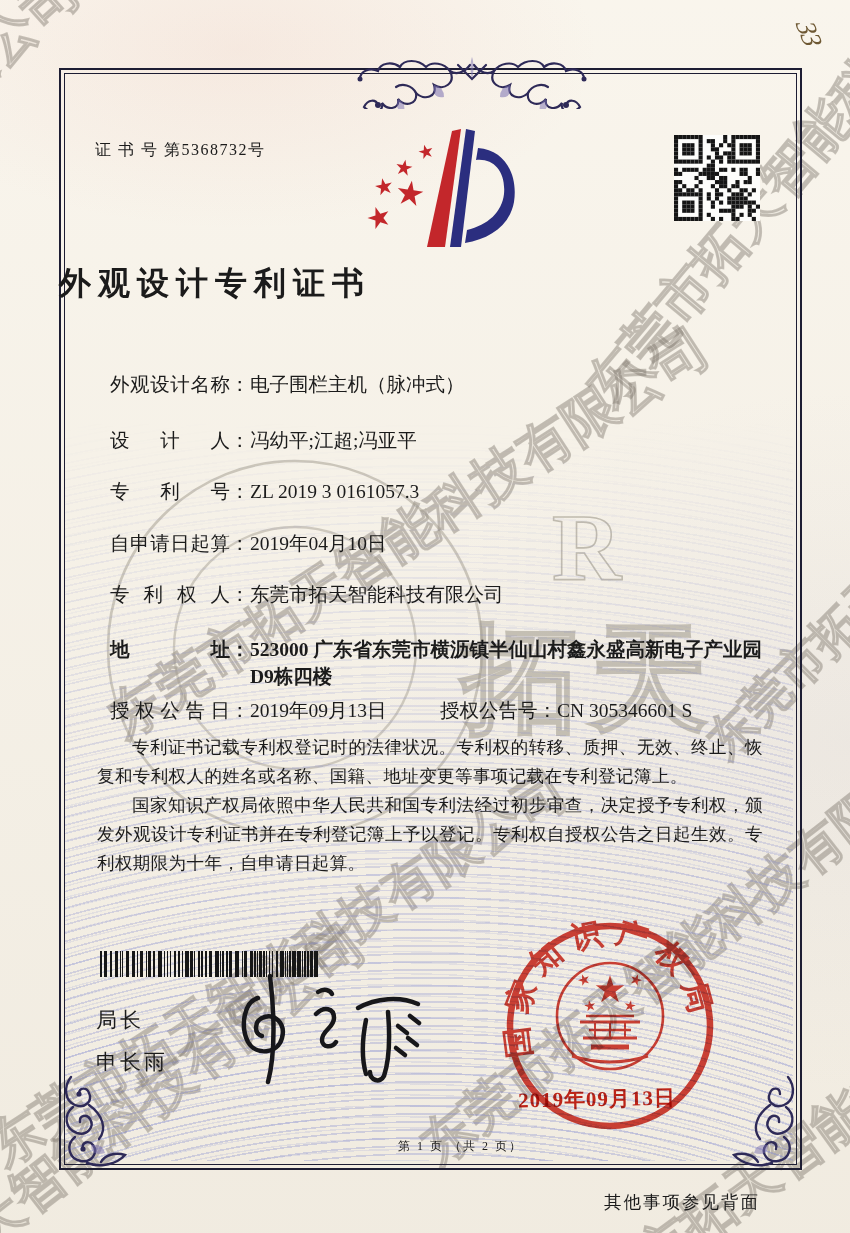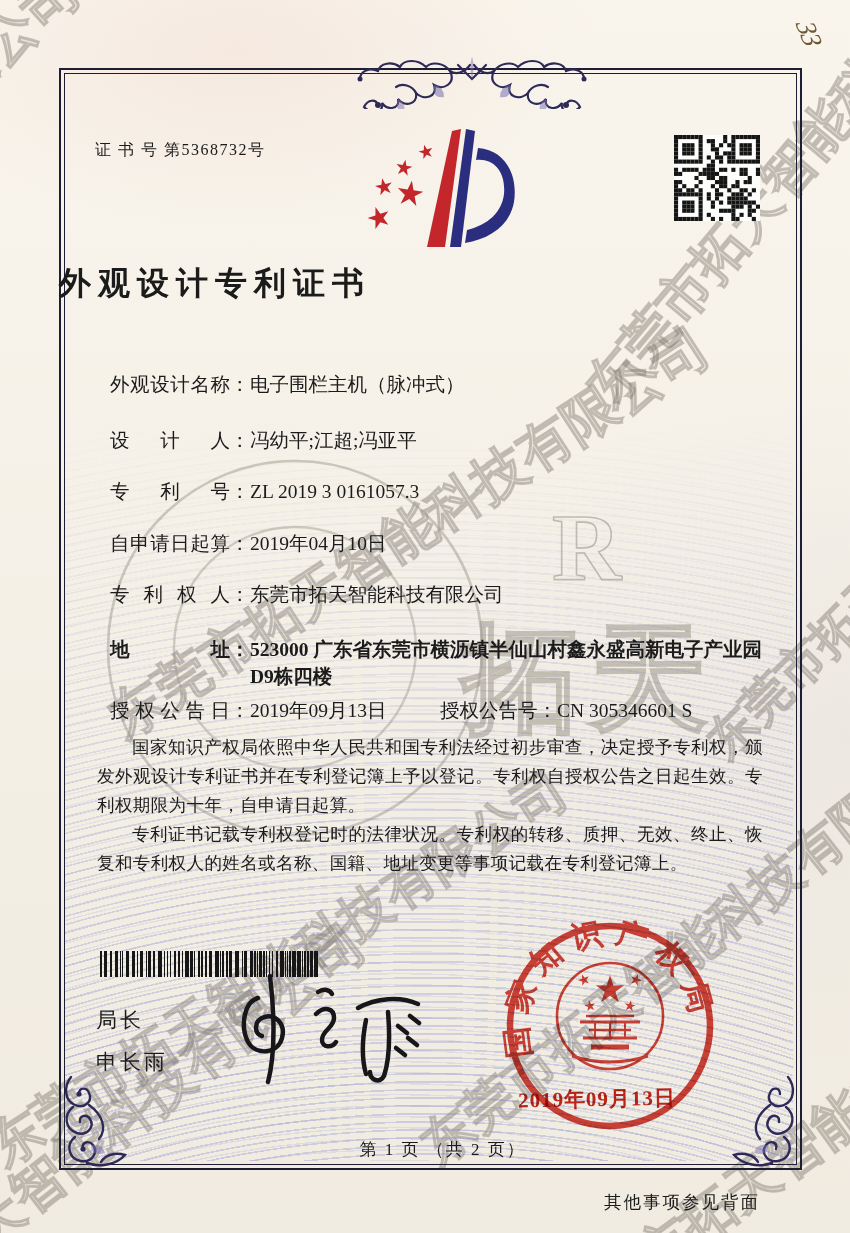--- a/index.html
+++ b/index.html
@@ -51,22 +51,22 @@
              font-size:17.5px;line-height:29px;text-align:justify;letter-spacing:.4px;}
   .body-text p{margin:0;text-indent:2em;}
   
   .barcode{position:absolute;left:100px;top:951px;z-index:3;}
   .director-title{position:absolute;left:96px;top:1006px;font-size:21px;letter-spacing:3px;z-index:3;}
   .director-name{position:absolute;left:96px;top:1048px;font-size:21px;letter-spacing:3px;z-index:3;}
   .signature{position:absolute;left:230px;top:968px;z-index:3;}
   .seal{position:absolute;left:502px;top:918px;z-index:4;mix-blend-mode:multiply;opacity:.95;}
   .seal-date{position:absolute;left:518px;top:1085px;z-index:4;font-size:21px;font-weight:bold;
              color:#c8261b;letter-spacing:1px;transform:rotate(-1deg);mix-blend-mode:multiply;}
-  .page-info{position:absolute;left:73px;top:1138px;width:739px;text-align:center;
-             font-size:17px;letter-spacing:2px;z-index:3;}
+  .page-info{position:absolute;left:59px;top:1138px;width:739px;text-align:center;
+             font-size:12px;letter-spacing:2px;z-index:3;padding-left:32px;}
   .back-note{position:absolute;left:50px;top:1190px;width:710px;text-align:right;
              font-size:17.5px;letter-spacing:2px;z-index:3;}
   .orn-top{position:absolute;left:352px;top:33px;z-index:3;pointer-events:none;}
   .orn-corner{position:absolute;z-index:3;pointer-events:none;}
   .orn-bl{left:61px;top:1075px;}
   .orn-br{left:722px;top:1075px;transform:scaleX(-1);}
 </style>
 </head>
 <body>
 
@@ -403,22 +403,22 @@
       <span class="addr-val">523000 广东省东莞市横沥镇半仙山村鑫永盛高新电子产业园D9栋四楼</span>
   </div>
   <div class="row" style="top:697px">
     <span class="f-label">授权公告日</span><span class="colon">：</span><span>2019年09月13日</span>
     <span class="pair2">
       <span>授权公告号</span>：<span>CN 305346601 S</span>
     </span>
   </div>
 
   <div class="body-text">
+    <p>专利证书记载专利权登记时的法律状况。专利权的转移、质押、无效、终止、恢复和专利权人的姓名或名称、国籍、地址变更等事项记载在专利登记簿上。</p>
     <p>国家知识产权局依照中华人民共和国专利法经过初步审查，决定授予专利权，颁发外观设计专利证书并在专利登记簿上予以登记。专利权自授权公告之日起生效。专利权期限为十年，自申请日起算。</p>
-    <p>专利证书记载专利权登记时的法律状况。专利权的转移、质押、无效、终止、恢复和专利权人的姓名或名称、国籍、地址变更等事项记载在专利登记簿上。</p>
   </div>
 
   <div class="barcode">
     <svg id="barsvg" width="222" height="26" viewBox="0 0 222 26">
         <g fill="#161616">
           <rect x="0" y="0" width="2" height="26"></rect>
           <rect x="4" y="0" width="3" height="26"></rect>
           <rect x="10" y="0" width="2" height="26"></rect>
           <rect x="15" y="0" width="3" height="26"></rect>
           <rect x="20" y="0" width="1" height="26"></rect>

